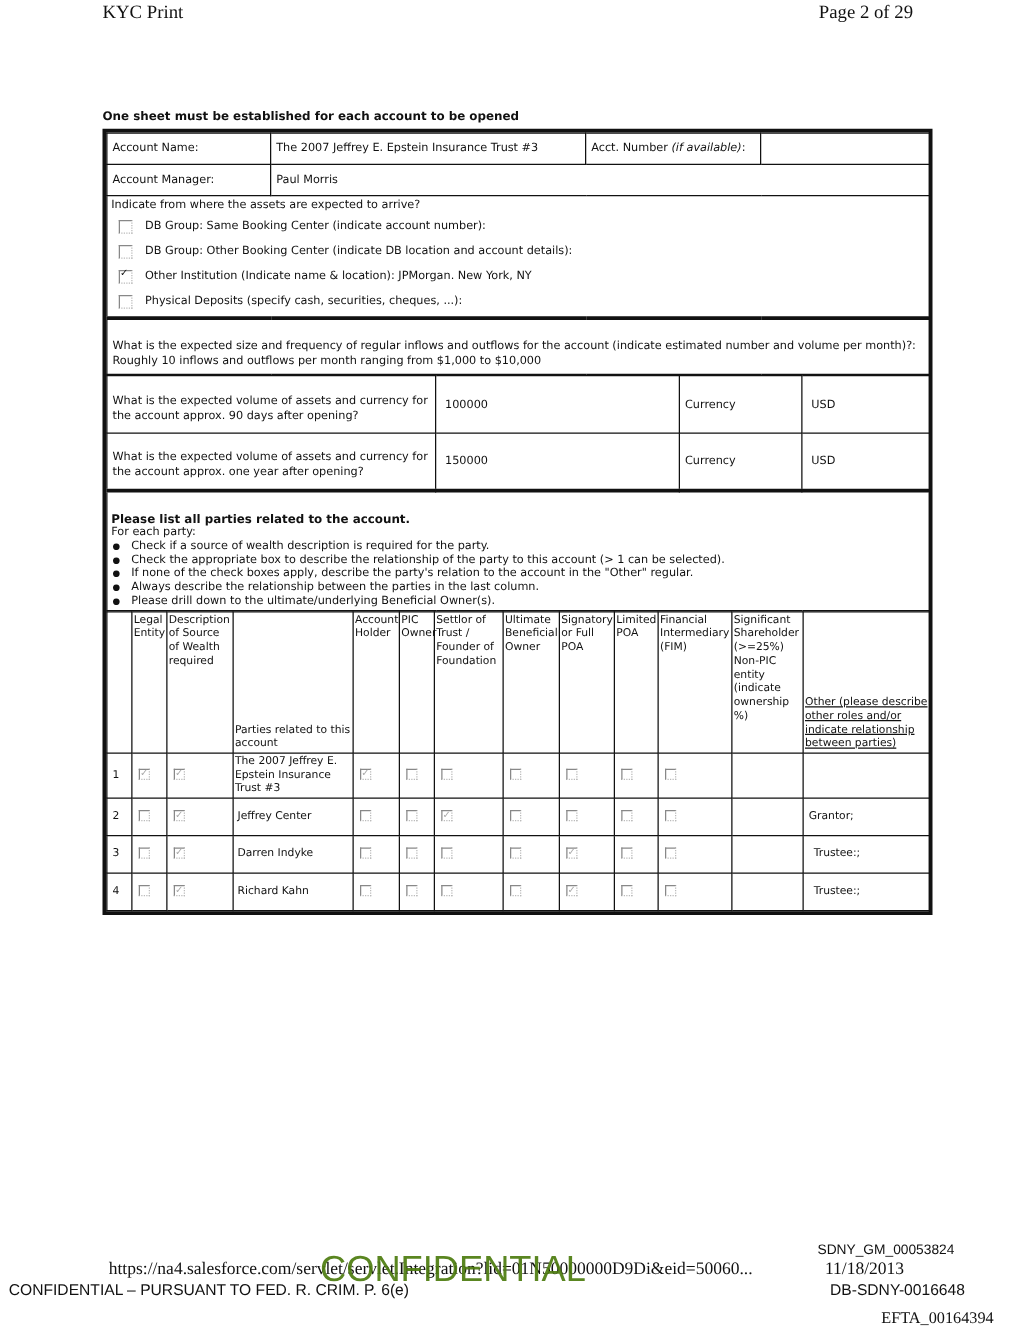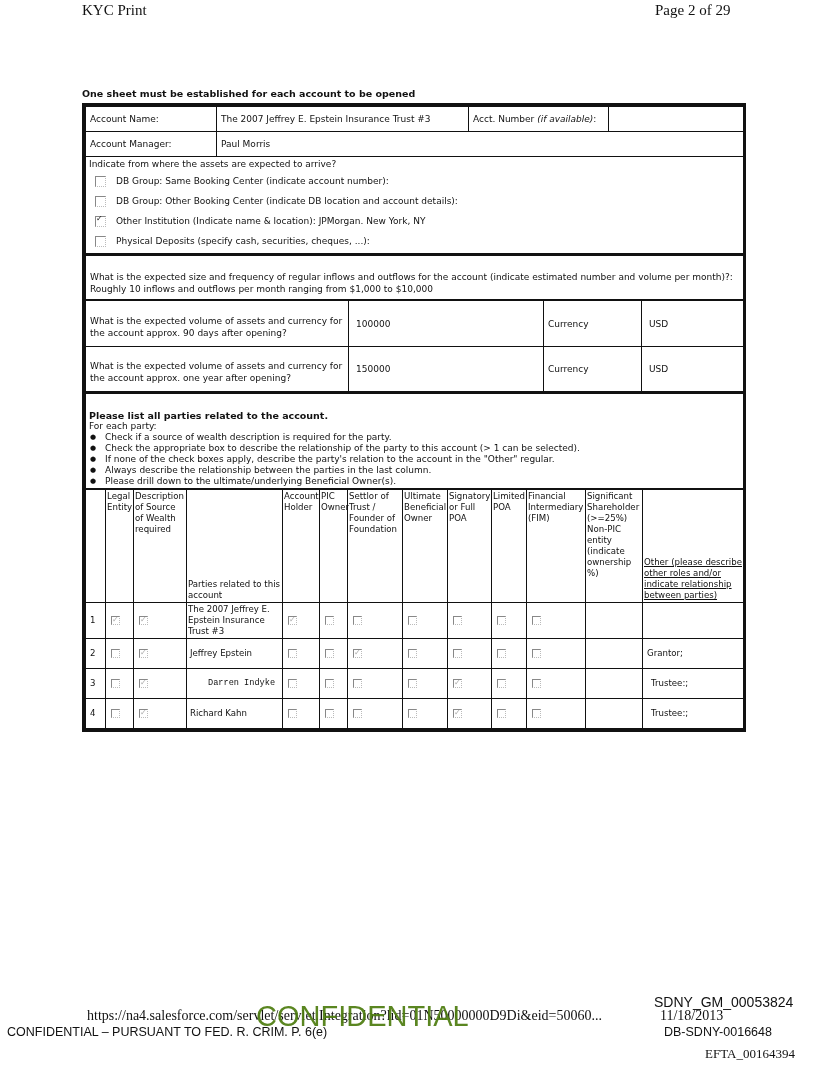--- a/index.html
+++ b/index.html
@@ -21,21 +21,21 @@
   .opt { height: 20px; display: flex; align-items: center; padding-left: 6px; }
   .opt .cb { margin-right: 10px; width: 11px; height: 11px; }
   .bullets { margin: 0; padding: 0 0 0 0; list-style: none; }
   .bullets li { position: relative; padding-left: 16px; line-height: 11px; }
   .bullets li::before { content: "●"; position: absolute; left: 1px; top: 0; font-size: 7px; }
   .ptable td { padding: 1px 1px; font-size: 8.6px; line-height: 11px; vertical-align: top; }
   .ptable .hd td { height: 110px; }
   .ptable .pr td { vertical-align: middle; height: 27px; }
   .ptable .pr td.c { text-align: left; padding-left: 5px; }
   .ptable .num { padding-left: 4px; }
-  .footer-id1 { position: absolute; left: 654px; top: 994px; font-family: "Liberation Sans", sans-serif; font-size: 14px; }
+  .footer-id1 { position: absolute; left: 654px; top: 994px; font-family: "Liberation Sans", sans-serif; font-size: 11px; }
   .footer-url { position: absolute; left: 87px; top: 1008px; font-size: 14px; white-space: nowrap; }
   .footer-date { position: absolute; left: 660px; top: 1008px; font-size: 14px; }
   .footer-conf { position: absolute; left: 7px; top: 1025px; font-family: "Liberation Sans", sans-serif; font-size: 12.5px; }
   .footer-db { position: absolute; left: 664px; top: 1025px; font-family: "Liberation Sans", sans-serif; font-size: 12.5px; text-align: center; }
   .footer-efta { position: absolute; left: 705px; top: 1046px; font-size: 13px; }
   .stamp { position: absolute; left: 256px; top: 1000px; font-family: "Liberation Sans", sans-serif; font-size: 29px; color: #4d7c0f; letter-spacing: 0px; opacity: 0.92; }
 </style>
 </head>
 <body>
 
@@ -173,36 +173,36 @@
       <td class="c"><span class="cb"></span></td>
       <td class="c"><span class="cb"></span></td>
       <td class="c"><span class="cb"></span></td>
       <td></td>
       <td></td>
     </tr>
     <tr class="pr">
       <td class="num">2</td>
       <td class="c"><span class="cb"></span></td>
       <td class="c"><span class="cb checked"></span></td>
-      <td style="padding-left:3px;">Jeffrey Epstein</td>
+      <td style="padding-left:3px;">Jeffrey Center</td>
       <td class="c"><span class="cb"></span></td>
       <td class="c"><span class="cb"></span></td>
       <td class="c"><span class="cb checked"></span></td>
       <td class="c"><span class="cb"></span></td>
       <td class="c"><span class="cb"></span></td>
       <td class="c"><span class="cb"></span></td>
       <td class="c"><span class="cb"></span></td>
       <td></td>
       <td style="padding-left:4px;">Grantor;</td>
     </tr>
     <tr class="pr">
       <td class="num">3</td>
       <td class="c"><span class="cb"></span></td>
       <td class="c"><span class="cb checked"></span></td>
-      <td style="padding-left:21px;font-family:Liberation Mono, monospace;">Darren Indyke</td>
+      <td style="padding-left:3px;">Darren Indyke</td>
       <td class="c"><span class="cb"></span></td>
       <td class="c"><span class="cb"></span></td>
       <td class="c"><span class="cb"></span></td>
       <td class="c"><span class="cb"></span></td>
       <td class="c"><span class="cb checked"></span></td>
       <td class="c"><span class="cb"></span></td>
       <td class="c"><span class="cb"></span></td>
       <td></td>
       <td style="padding-left:8px;">Trustee:;</td>
     </tr>

